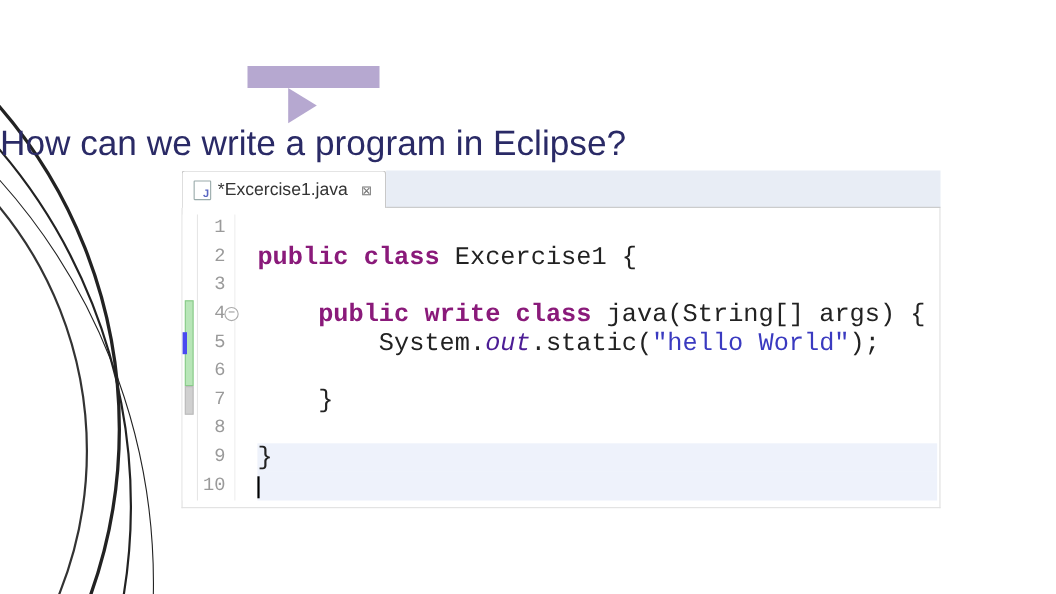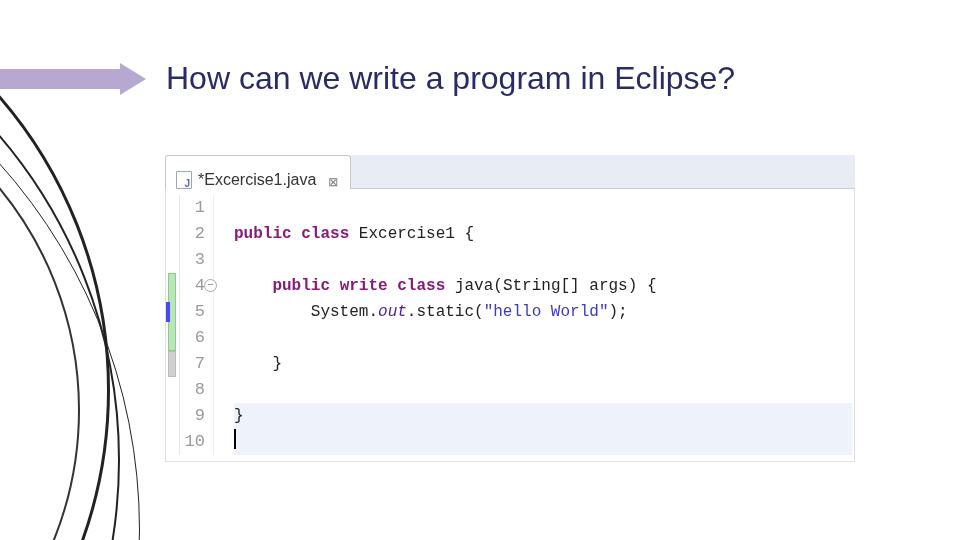--- a/index.html
+++ b/index.html
@@ -24,20 +24,21 @@
   .swoosh.s3 { width: 1100px; height: 1100px; left: -960px; top: -20px; border-width: 1.5px; }
   .swoosh.s4 { width: 700px; height: 700px; left: -620px; top: 60px; border-width: 2px; border-color:#333; }
 
   
   .title-wrap {
     position: absolute;
     left: 0;
     top: 60px;
     display: flex;
     align-items: center;
+    flex-direction: column;
   }
   .title-stem {
     width: 120px;
     height: 20px;
     background: #b6a8d0;
   }
   .title-arrow {
     width: 0; height: 0;
     border-top: 16px solid transparent;
     border-bottom: 16px solid transparent;
@@ -60,21 +61,21 @@
     background: #fff;
   }
 
   .tab-row {
     display: flex;
     align-items: stretch;
     height: 34px;
   }
   .tab {
     display: flex;
-    align-items: flex-end;
+    align-items: center;
     gap: 6px;
     padding: 0 10px;
     border: 1px solid #c8c8c8;
     border-bottom: none;
     background: #fff;
     font-size: 16px;
     color: #333;
     border-top-left-radius: 3px;
     border-top-right-radius: 3px;
   }
@@ -166,21 +167,21 @@
     position: absolute;
     left: -14px;
     width: 4px;
     background: #4a4af0;
     top: 3px; bottom: 3px;
   }
 
   .code {
     flex: 1;
     font-family: Consolas, "Courier New", monospace;
-    font-size: 16px;
+    font-size: 23px;
     padding-left: 20px;
     position: relative;
   }
   .code .line {
     height: 26px;
     line-height: 26px;
     white-space: pre;
   }
   .code .hl {
     background: #eef2fb;

